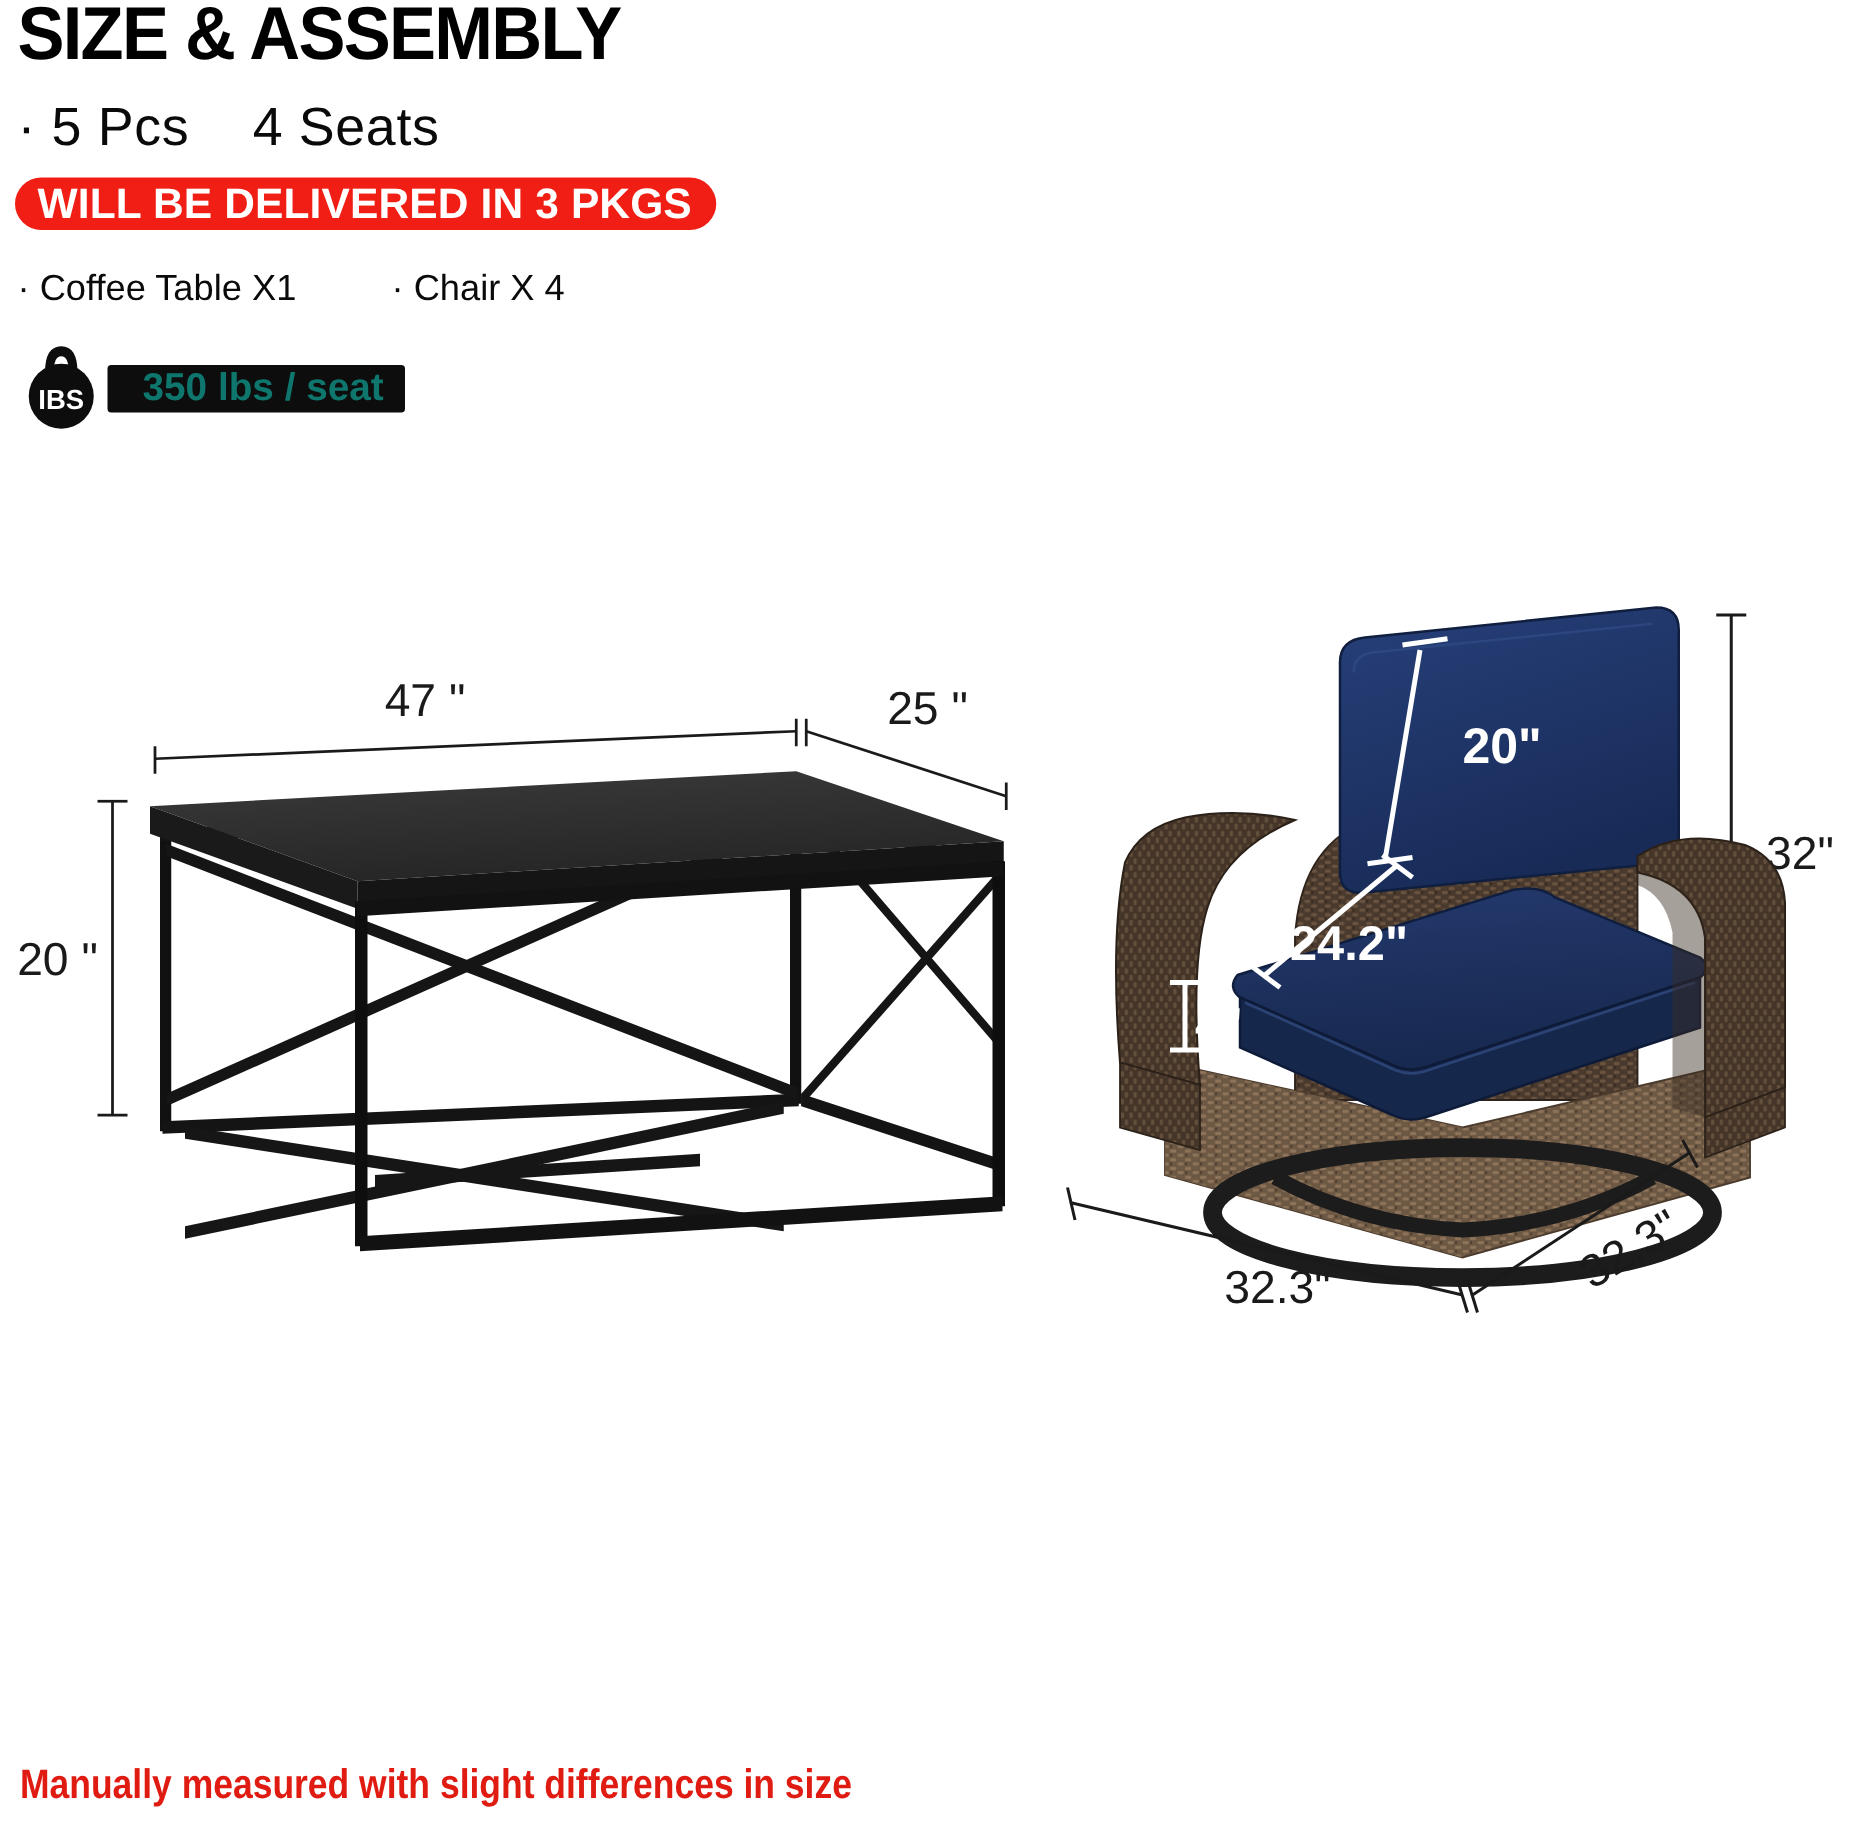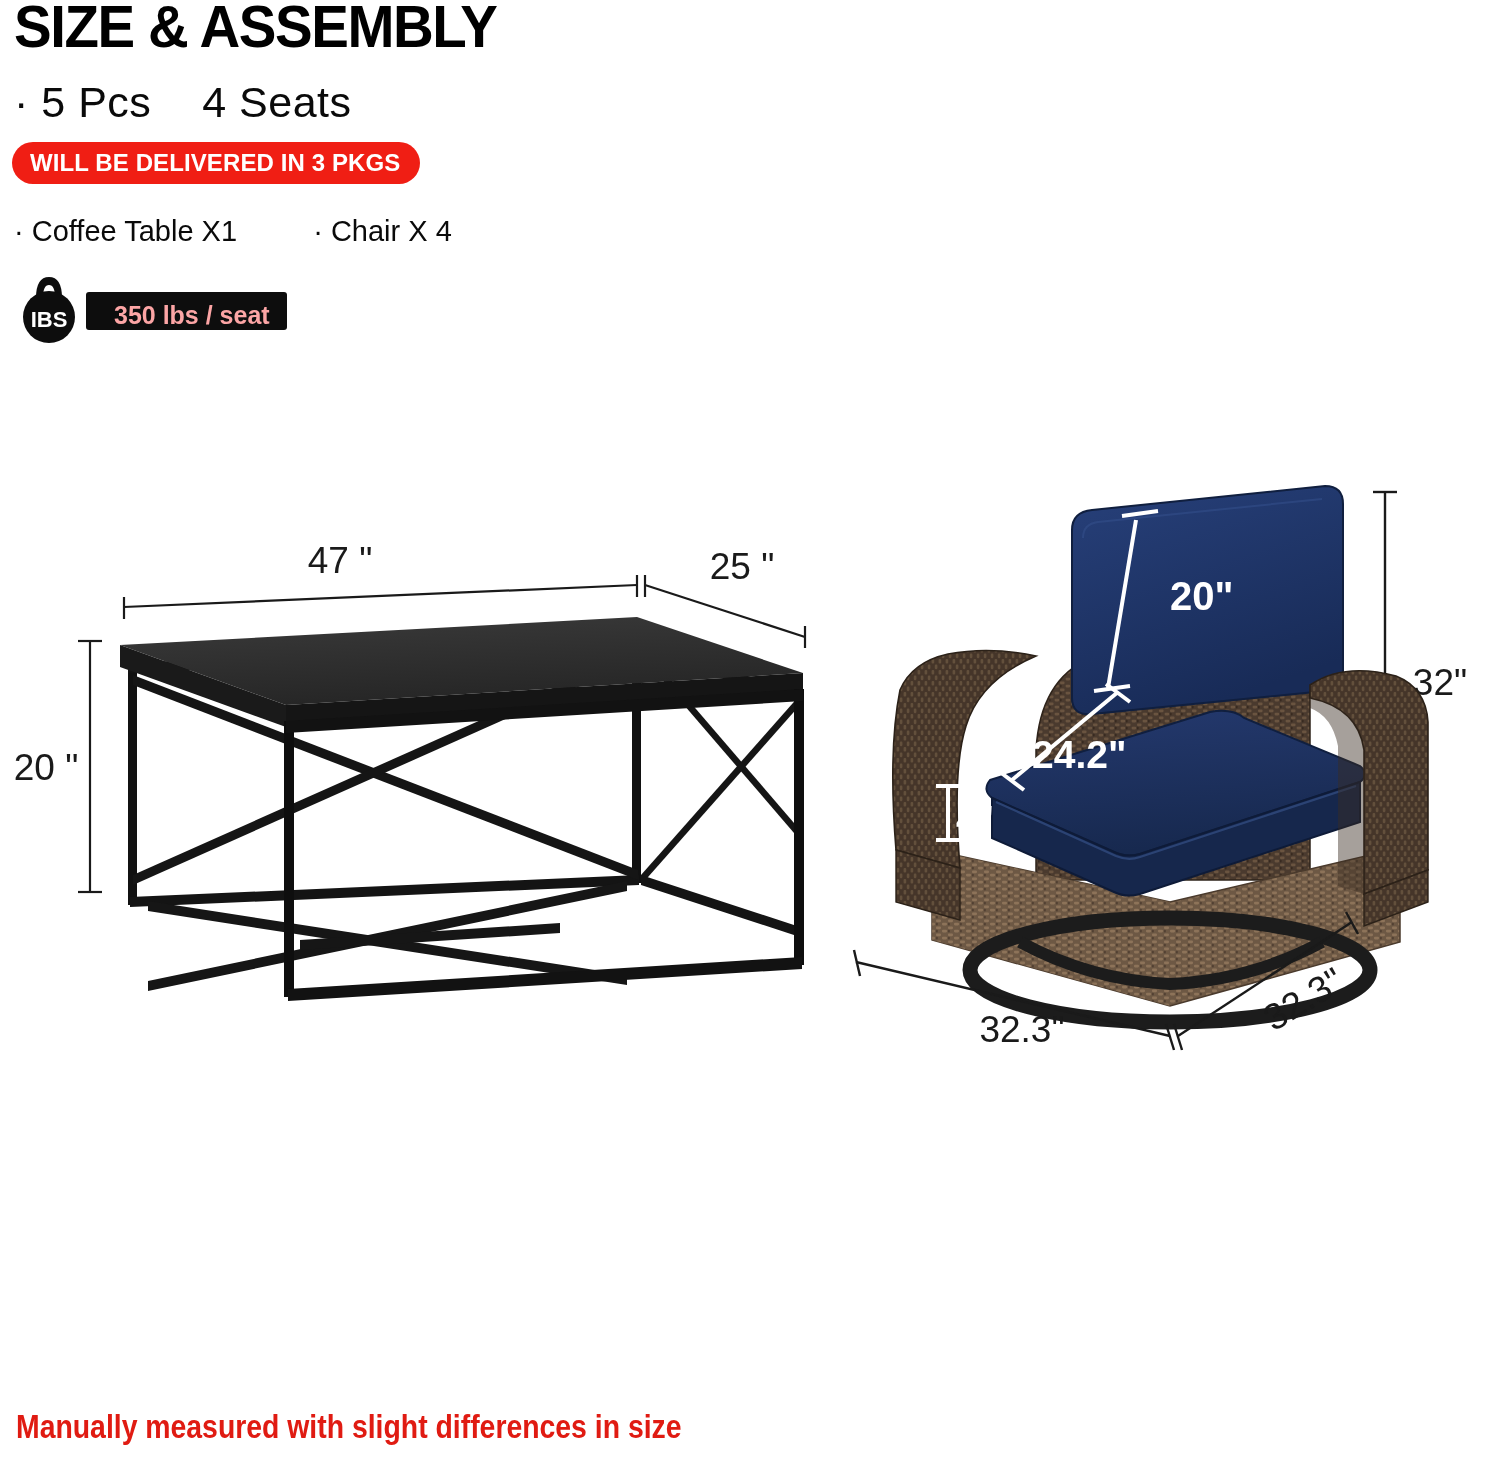--- a/index.html
+++ b/index.html
@@ -49,21 +49,21 @@
   #delivery-badge {
     position: absolute;
     left: 12px;
     top: 142px;
     height: 42px;
     padding: 0 20px 0 18px;
     border-radius: 21px;
     display: flex;
     align-items: center;
     color: #ffffff;
-    font-size: 24px;
+    font-size: 34px;
     font-weight: 700;
     letter-spacing: 0.1px;
     white-space: nowrap;
   }
 
   #parts-line {
     position: absolute;
     left: 14px;
     top: 215px;
     font-size: 29px;
@@ -86,23 +86,23 @@
   }
   #weight-pill {
     position: absolute;
     left: 72px;
     top: 20px;
     height: 38px;
     background: #0d0d0d;
     border-radius: 3px;
     padding: 0 17px 0 28px;
     display: flex;
-    align-items: flex-end;
-    color: #fca5a5;
-    font-size: 25px;
+    align-items: flex-start;
+    color: #0f766e;
+    font-size: 31px;
     font-weight: 700;
     white-space: nowrap;
   }
   .diagram-svg { display: block; }
 
   #table-diagram {
     position: absolute;
     left: 0px;
     top: 545px;
   }

